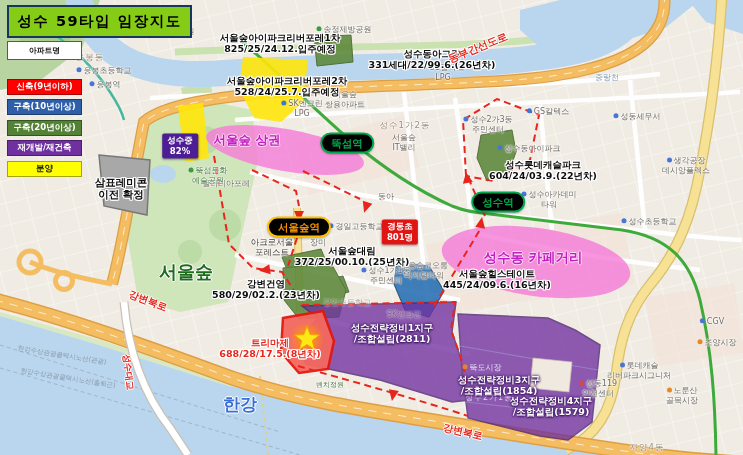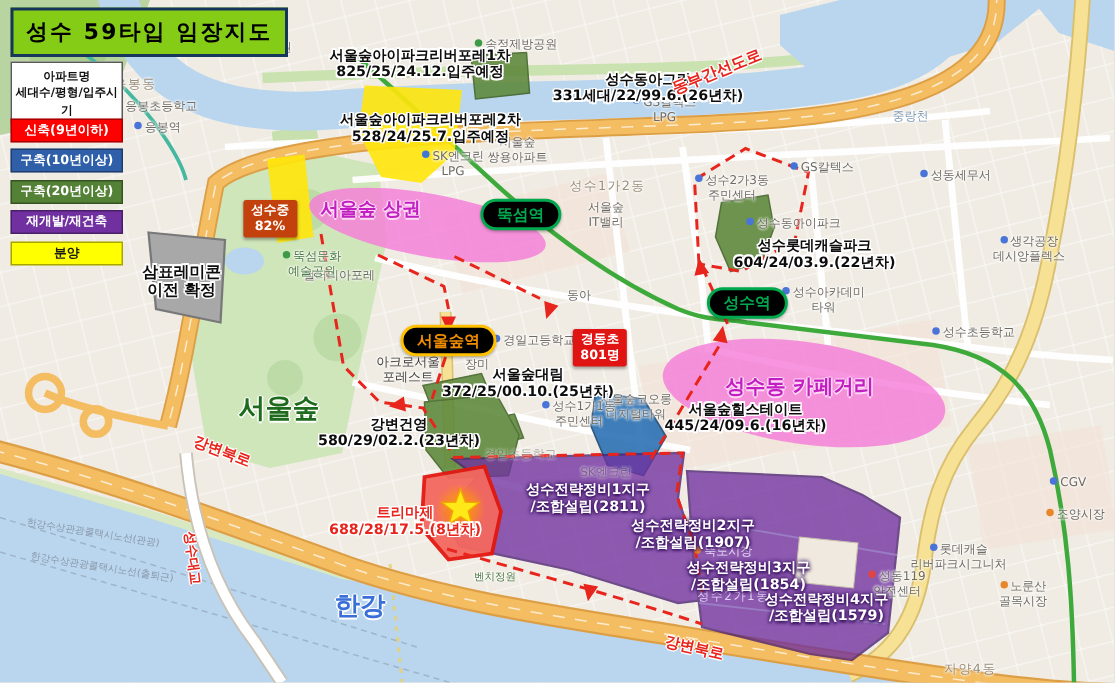--- a/index.html
+++ b/index.html
@@ -355,38 +355,34 @@
         <div>688/28/17.5.(8년차)</div>
       </div>
       <div class="apt big" style="left: 121px; top: 188px; transform: translate(-50%, -50%);">
         <div>삼표레미콘</div>
         <div>이전 확정</div>
       </div>
       <div class="zonelabel" style="left: 392px; top: 333px; transform: translate(-50%, -50%);">
         <div>성수전략정비1지구</div>
         <div>/조합설립(2811)</div>
       </div>
-      <div class="zonelabel" style="left: 462px; top: 357px; transform: translate(-50%, -50%);">
-        <div>성수전략정비2지구</div>
-        <div>/조합설립(1907)</div>
-      </div>
       <div class="zonelabel" style="left: 499px; top: 385px; transform: translate(-50%, -50%);">
         <div>성수전략정비3지구</div>
         <div>/조합설립(1854)</div>
       </div>
       <div class="zonelabel" style="left: 551px; top: 406px; transform: translate(-50%, -50%);">
         <div>성수전략정비4지구</div>
         <div>/조합설립(1579)</div>
       </div>
       <div class="pill green" style="left: 347px; top: 143px; transform: translate(-50%, -50%);">뚝섬역</div>
       <div class="pill green" style="left: 498px; top: 202px; transform: translate(-50%, -50%);">성수역</div>
       <div class="pill yellow" style="left: 299px; top: 227px; transform: translate(-50%, -50%);">서울숲역</div>
       <div class="arealabel" style="left: 247px; top: 140px; transform: translate(-50%, -50%); font-size: 12.5px;">서울숲 상권</div>
       <div class="arealabel" style="left: 533px; top: 258px; transform: translate(-50%, -50%); font-size: 13.5px;">성수동 카페거리</div>
-      <div class="badge" style="left: 180px; top: 146px; transform: translate(-50%, -50%); background: #c2410c;">
+      <div class="badge" style="left: 180px; top: 146px; transform: translate(-50%, -50%); background: #4c1d95;">
         <div>성수중</div>
         <div>82%</div>
       </div>
       <div class="badge" style="left: 400px; top: 232px; transform: translate(-50%, -50%); background: rgb(225, 20, 20);">
         <div>경동초</div>
         <div>801명</div>
       </div>
       <div class="rlabel" style="left: 478px; top: 48px; transform: translate(-50%, -50%) rotate(-22deg); font-size: 10.5px;">동부간선도로</div>
       <div class="rlabel" style="left: 148px; top: 301px; transform: translate(-50%, -50%) rotate(21deg); font-size: 10px;">강변북로</div>
       <div class="rlabel" style="left: 463px; top: 432px; transform: translate(-50%, -50%) rotate(13deg); font-size: 10px;">강변북로</div>
@@ -394,21 +390,20 @@
       <div class="biglabel" style="left: 186px; top: 272px; transform: translate(-50%, -50%); color: rgb(30, 107, 30); font-size: 18px;">서울숲</div>
       <div class="biglabel" style="left: 240px; top: 404px; transform: translate(-50%, -50%); color: rgb(58, 111, 216); font-size: 17px;">한강</div>
     </div>
 
   <div id="chrome" class="layer">
     <div id="title-box">
       <span>성수 59타입 임장지도</span>
     </div>
     <div id="legend-head">
       <div>아파트명</div>
-      <div>세대수/평형/입주시기</div>
     </div>
     <div id="legend-items">
         <div class="legend-bar" style="background: rgb(255, 0, 0); color: rgb(255, 255, 255);">신축(9년이하)</div>
         <div class="legend-bar" style="background: rgb(46, 95, 168); color: rgb(255, 255, 255);">구축(10년이상)</div>
         <div class="legend-bar" style="background: rgb(83, 129, 53); color: rgb(255, 255, 255);">구축(20년이상)</div>
         <div class="legend-bar" style="background: rgb(112, 48, 160); color: rgb(255, 255, 255);">재개발/재건축</div>
         <div class="legend-bar" style="background: rgb(255, 255, 0); color: rgb(26, 26, 26);">분양</div>
       </div>
   </div>
 </div>

